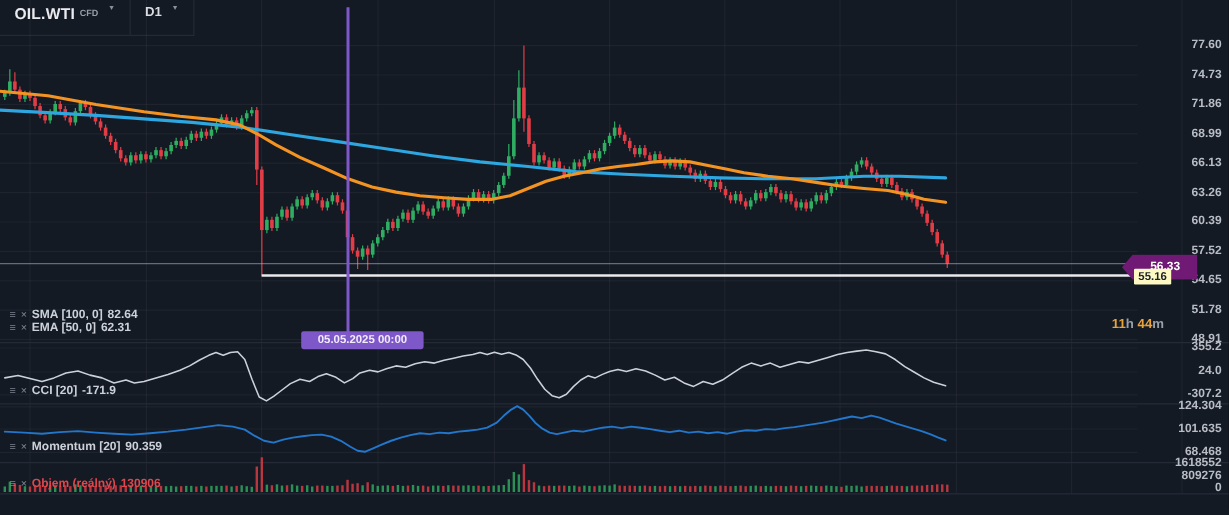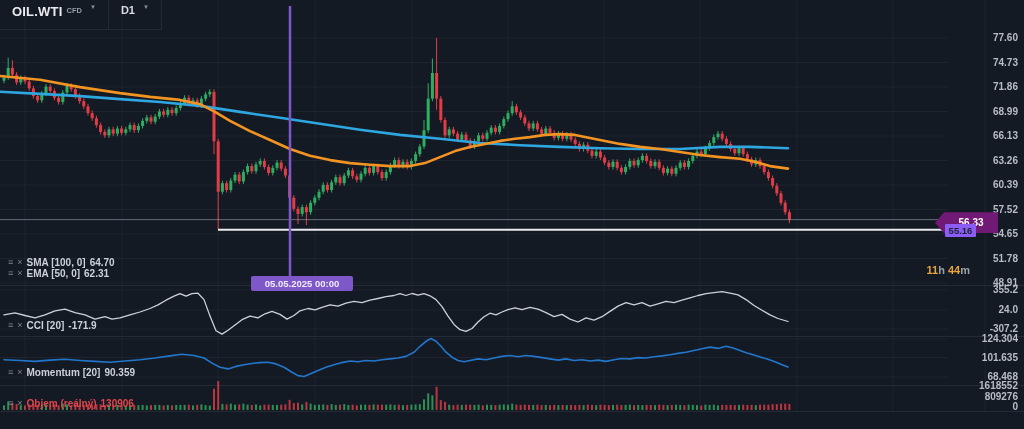--- a/index.html
+++ b/index.html
@@ -20,21 +20,21 @@
   .ltxt{font-size:10px;font-weight:700;color:#ccd1d9;white-space:nowrap;}
   .ltxt .val{margin-left:4px;}
   .lrow.vol .ltxt, .lrow.vol .val{color:#e0464c;}
   
   .tick{position:absolute;right:6px;font-size:10px;font-weight:700;color:#b8bcc4;z-index:3;}
   .ttick{position:absolute;top:415px;transform:translateX(-50%);font-size:10px;font-weight:700;color:#b8bcc4;z-index:3;white-space:nowrap;}
   
   .price-badge{position:absolute;left:935px;top:212px;width:63px;height:21px;background:#701a75;color:#fff;
          font-size:10px;font-weight:700;display:flex;align-items:center;justify-content:center;padding-left:9px;
          clip-path:polygon(0 50%,9px 0,100% 0,100% 100%,9px 100%);z-index:7;box-sizing:border-box;}
-  .level-badge{position:absolute;left:945px;top:224px;width:31px;height:13px;background:#8b5cf6;color:#1b222c;
+  .level-badge{position:absolute;left:945px;top:224px;width:31px;height:13px;background:#fef9c3;color:#1b222c;
          font-size:9.5px;font-weight:700;display:flex;align-items:center;justify-content:center;z-index:7;border-radius:1px;}
   .event-label{position:absolute;left:251px;top:276px;width:102px;height:15px;background:#7e57c8;color:#f1ecfb;
          font-size:9.5px;font-weight:700;display:flex;align-items:center;justify-content:center;z-index:7;border-radius:2px;white-space:nowrap;}
   .countdown{position:absolute;right:54px;top:264px;font-size:11px;font-weight:700;z-index:6;white-space:nowrap;}
   .cd-num{color:#e8a33d;} .cd-unit{color:#9aa0a8;font-weight:700;}
 </style>
 </head>
 <body>
 
 <div class="stage">
@@ -653,21 +653,21 @@
     </div>
     <div class="hcell">
       <span class="tf">D1</span>
       <span class="caret">▼</span>
     </div>
   </div>
 
   <div class="lrow" style="top:257px">
     <span class="licon">≡</span>
     <span class="licon">×</span>
-    <span class="ltxt"><span>SMA [100, 0]</span><span class="val">64.70</span></span>
+    <span class="ltxt"><span>SMA [100, 0]</span><span class="val">82.64</span></span>
   </div>
   <div class="lrow" style="top:268px">
     <span class="licon">≡</span>
     <span class="licon">×</span>
     <span class="ltxt"><span>EMA [50, 0]</span><span class="val">62.31</span></span>
   </div>
   <div class="lrow" style="top:320px">
     <span class="licon">≡</span>
     <span class="licon">×</span>
     <span class="ltxt"><span>CCI [20]</span><span class="val">-171.9</span></span>

